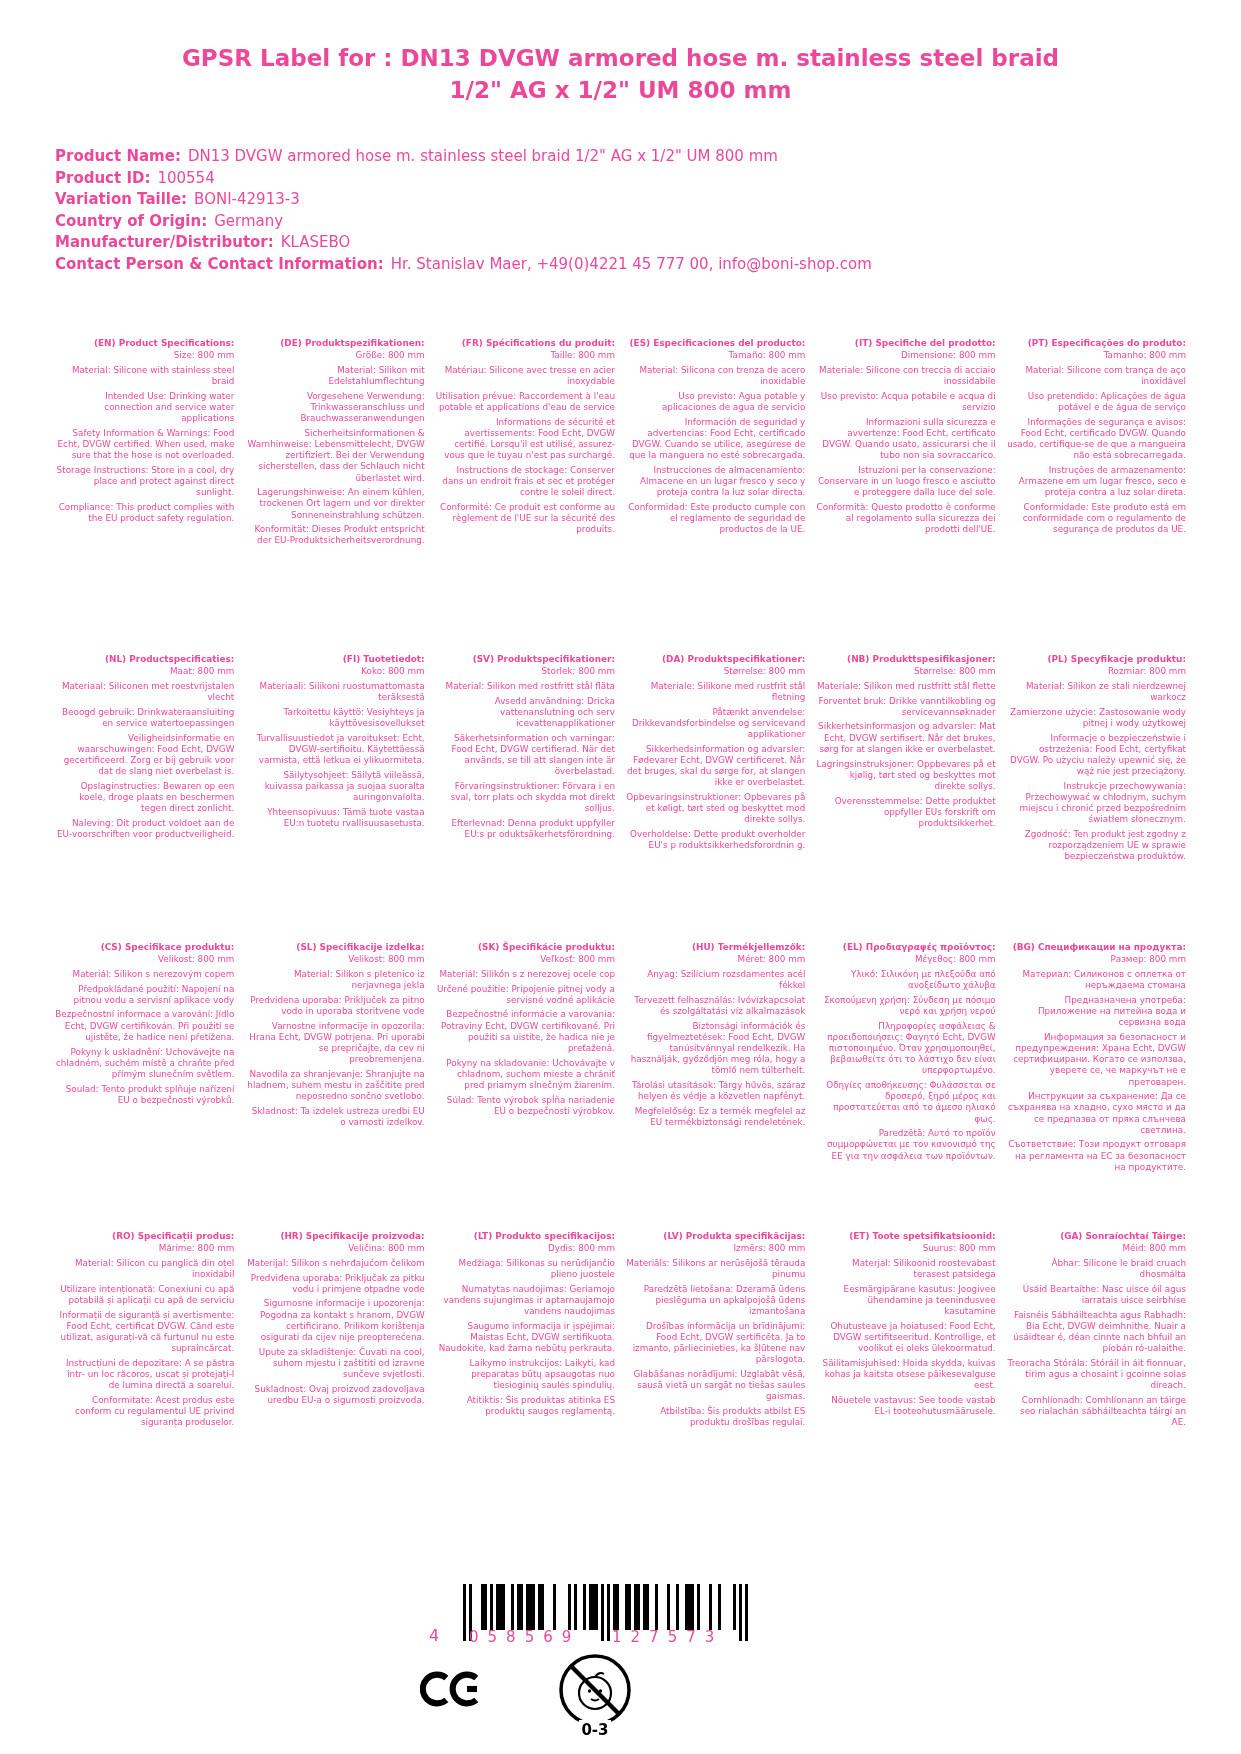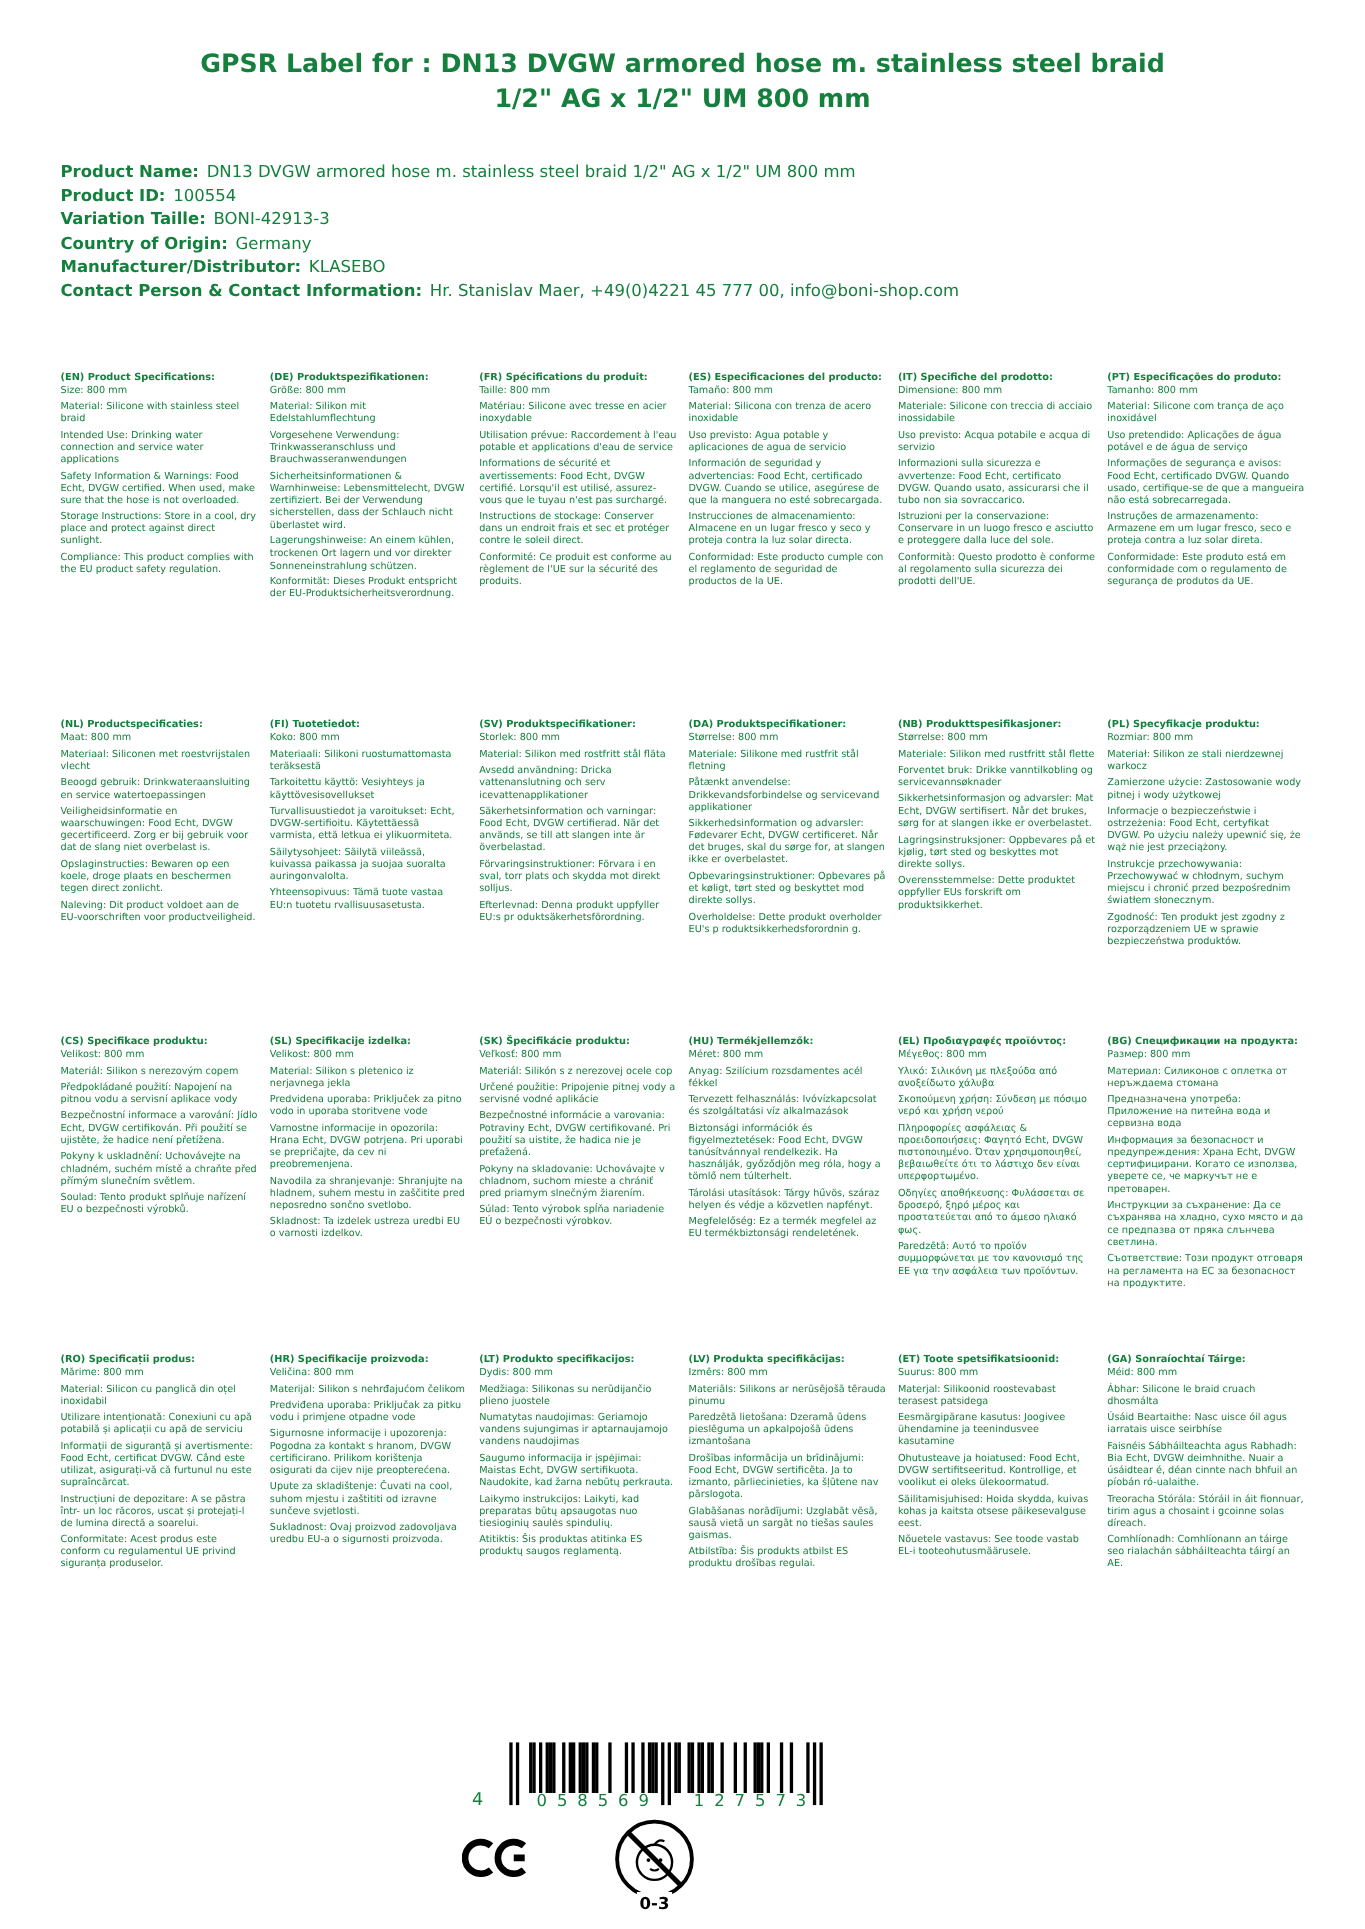--- a/index.html
+++ b/index.html
@@ -1,37 +1,37 @@
 <!DOCTYPE html>
 <html><head>
 <meta charset="utf-8">
 <style>
   html,body{margin:0;padding:0;background:#fff;}
-  .page{position:relative;width:1241px;height:1754px;background:#fff;color:#15803d;
+  .page{position:relative;width:1241px;height:1754px;background:#fff;color:#ec4899;
         font-family:"DejaVu Sans",sans-serif;overflow:hidden;}
   .title{position:absolute;top:42px;left:0;width:100%;text-align:center;
          font-size:23px;font-weight:bold;line-height:1.4;}
   .meta{position:absolute;top:146px;left:55px;font-size:15px;line-height:1.44;}
   .meta-row{white-space:nowrap;}
   .meta-label{font-weight:bold;}
   .meta-value{margin-left:7px;}
   .spec-grid{position:absolute;top:338px;left:55px;width:1131px;display:grid;
              grid-template-columns:repeat(6,1fr);column-gap:11px;
-             grid-template-rows:316px 288px 289px auto;}
+             grid-template-rows:316px 288px 289px auto;text-align:right;}
   .spec-block{font-size:8.8px;line-height:1.27;}
   .spec-head{font-weight:bold;font-size:8.9px;white-space:nowrap;margin:0 0 1px 0;}
   .spec-block p{margin:0;}
   .spec-block p + p{margin-top:3.5px;}
   .barcode{position:absolute;top:1584px;left:463px;width:285px;height:72px;}
   .bars{display:flex;align-items:flex-start;height:57px;}
   .module{width:3px;height:46px;}
   .module.bar{background:#000;}
   .module.guard.bar{height:57px;}
   .bc-digit-lead{position:absolute;left:-34px;top:42px;font-size:16px;}
-  .bc-group{position:absolute;top:44px;width:130px;text-align:right;
+  .bc-group{position:absolute;top:44px;width:130px;text-align:left;
             font-size:15px;letter-spacing:9px;background:transparent;}
   .bc-group1{left:6px;}
   .bc-group2{left:149px;}
   .ce-mark{position:absolute;top:1668px;left:420px;}
   .age-warning{position:absolute;top:1650px;left:552px;}
   .age-warning text{font-family:"DejaVu Sans",sans-serif;}
 </style>
 </head>
 <body>
 

